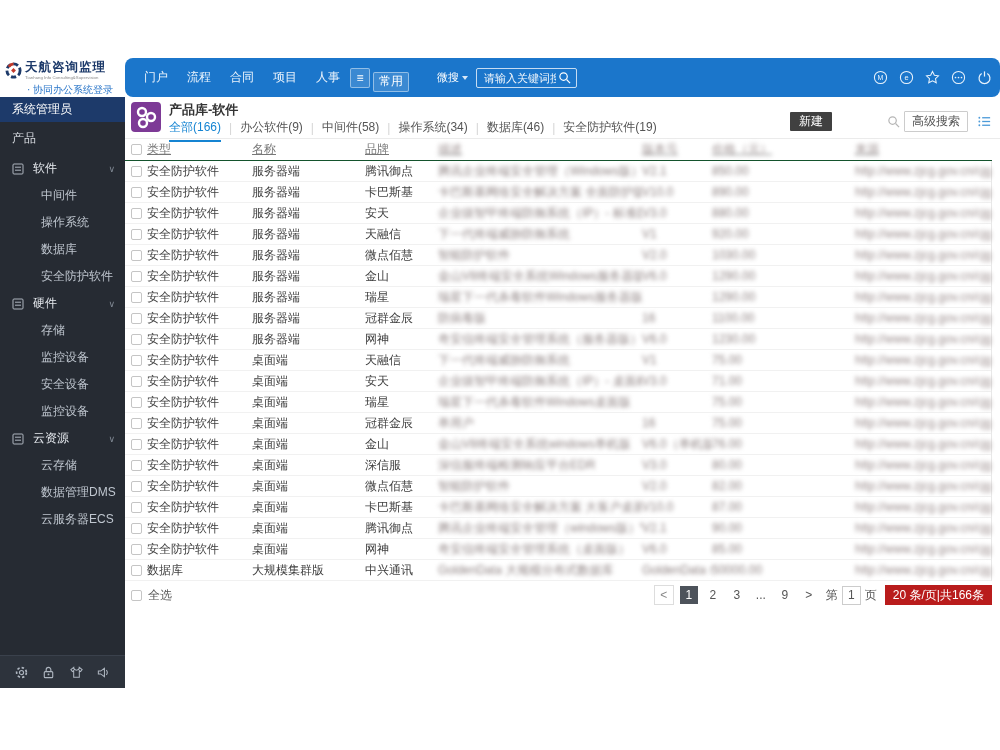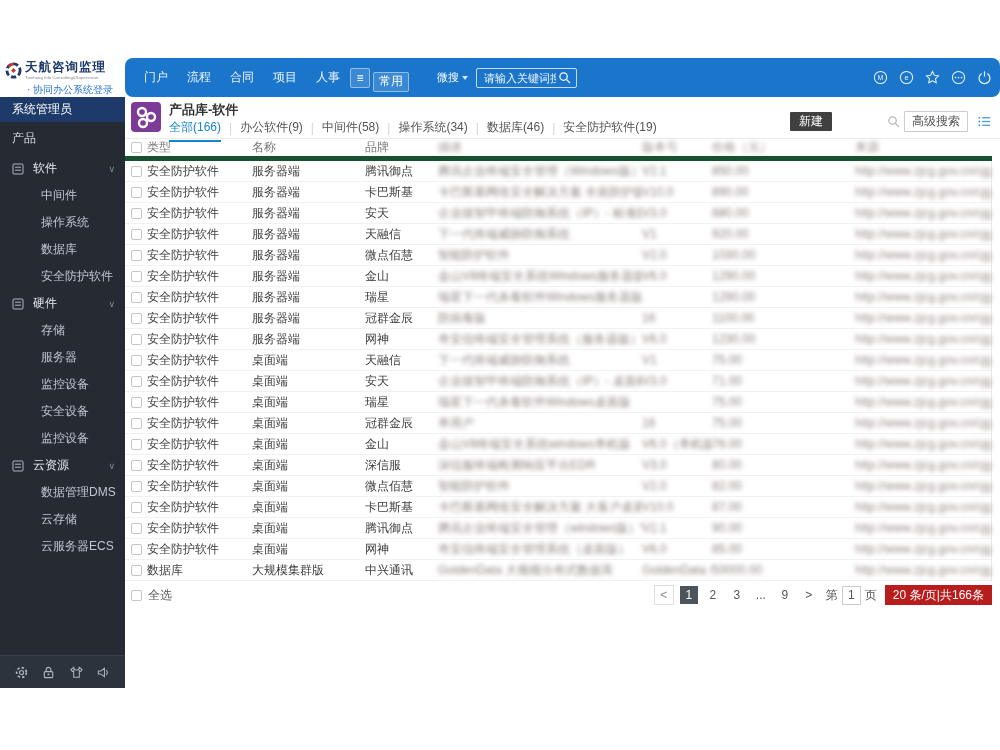--- a/index.html
+++ b/index.html
@@ -53,21 +53,21 @@
   .hdr-right{position:absolute;right:8px;top:14px;display:flex;align-items:center;}
   .btn-new{background:#404040;color:#fff;font-size:12px;border:none;height:19px;padding:0 9px;cursor:pointer;border-radius:1px;font-family:inherit;}
   .adv-wrap{display:flex;align-items:center;margin-left:6px;}
   .adv-input{border:none;outline:none;width:45px;height:17px;font-size:11px;font-family:inherit;}
   .adv-wrap .mag{color:#b5b5b5;display:inline-flex;margin-right:4px;}
   .adv-box{border:1px solid #ccc;color:#555;font-size:12px;height:19px;line-height:19px;padding:0 7px;cursor:pointer;border-radius:1px;}
   .view-icon{display:inline-flex;margin-left:9px;color:#4d9bd9;cursor:pointer;}
 
   
   .grid-row{display:grid;grid-template-columns:16px 105px 113px 73px 204px 70px 143px auto;align-items:center;padding-left:6px;box-sizing:border-box;}
-  .table-header{height:22px;border-bottom:5px solid #14532d;color:#777;font-size:12px;margin-right:8px;}
+  .table-header{height:22px;border-bottom:1px solid #14532d;color:#777;font-size:12px;margin-right:8px;text-decoration:underline;}
   .table-body{margin-right:8px;border-right:1px solid #e9e9e9;}
   .trow{height:21px;border-bottom:1px solid #f1f1f1;font-size:12px;color:#3f3f3f;}
   .cell{overflow:hidden;white-space:nowrap;text-overflow:clip;padding-right:6px;}
   .cb{width:11px;height:11px;border:1px solid #c5c5c5;border-radius:2px;background:#fff;box-sizing:border-box;cursor:pointer;}
   .blur{color:#8f8383;filter:blur(2px);}
   .blur-h{color:#9c8f8f;filter:blur(2px);}
   .src{color:#9a8c8c;}
   .table-footer{height:24px;display:flex;align-items:center;padding:2px 8px 0 6px;font-size:12px;color:#555;}
   .selall{display:flex;align-items:center;}
   .selall .cb{margin-right:6px;}
@@ -128,37 +128,36 @@
                 <svg width="12" height="12" viewBox="0 0 12 12">
                   <rect x="1" y="1" width="10" height="10" rx="1" fill="none" stroke="#aeb6c0"></rect>
                   <line x1="3" y1="4.2" x2="9" y2="4.2" stroke="#aeb6c0"></line>
                   <line x1="3" y1="7.2" x2="9" y2="7.2" stroke="#aeb6c0"></line>
                 </svg>
               </span>
               <span class="sec-label">硬件</span>
               <span class="chev">∨</span>
             </div>
             <div class="sec-item">存储</div>
-            <div class="sec-item">服务器</div>
             <div class="sec-item">监控设备</div>
             <div class="sec-item">安全设备</div>
             <div class="sec-item">监控设备</div>
             <div class="sec-head">
               <span class="sec-icon">
                 <svg width="12" height="12" viewBox="0 0 12 12">
                   <rect x="1" y="1" width="10" height="10" rx="1" fill="none" stroke="#aeb6c0"></rect>
                   <line x1="3" y1="4.2" x2="9" y2="4.2" stroke="#aeb6c0"></line>
                   <line x1="3" y1="7.2" x2="9" y2="7.2" stroke="#aeb6c0"></line>
                 </svg>
               </span>
               <span class="sec-label">云资源</span>
               <span class="chev">∨</span>
             </div>
+            <div class="sec-item">云存储</div>
             <div class="sec-item">数据管理DMS</div>
-            <div class="sec-item">云存储</div>
             <div class="sec-item">云服务器ECS</div>
           </div>
       </div>
       <div class="sidebar-footer">
         <span>
           <svg width="15" height="15" viewBox="0 0 16 16">
               <circle cx="8" cy="8" r="2.2" fill="none" stroke="currentColor" stroke-width="1.2"></circle>
               <circle cx="8" cy="8" r="5.2" fill="none" stroke="currentColor" stroke-width="1.8" stroke-dasharray="2.6 2.2"></circle>
             </svg>
         </span>

